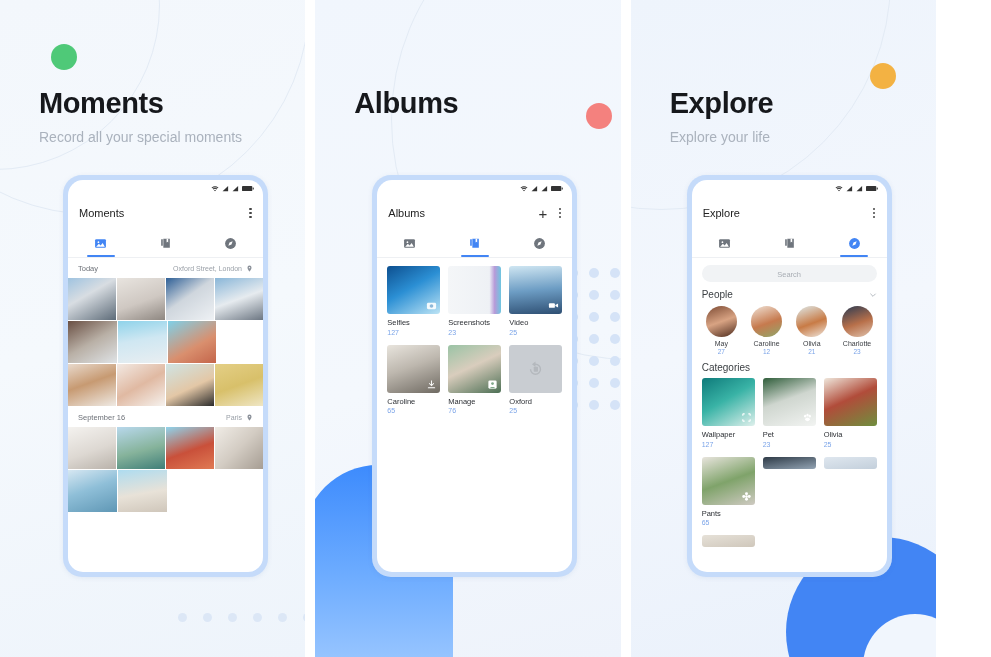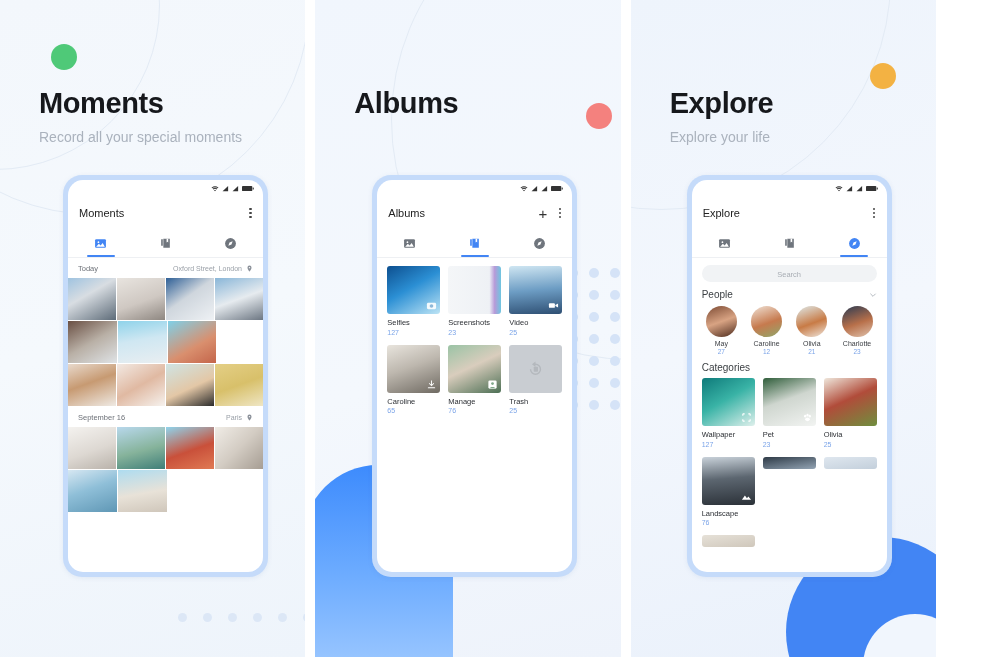--- a/index.html
+++ b/index.html
@@ -415,21 +415,21 @@
               <div class="ct">76</div>
             </div>
 
             <div class="albcell">
               <div class="thumb trashthumb">
                 <svg width="17" height="17" viewBox="0 0 24 24">
                   <path fill="#b4b8bd" d="M12 5V2L7 6l5 4V7a6 6 0 1 1-6 6H4a8 8 0 1 0 8-8z"></path>
                   <rect x="9.5" y="9.5" width="6" height="7" rx="1" fill="#b4b8bd"></rect>
                 </svg>
               </div>
-              <div class="nm">Trash</div>
+              <div class="nm">Oxford</div>
               <div class="ct">25</div>
             </div>
 
           </div>
         </div>
       </div>
     </div>
   </section>
 
   <section class="panel p3">
@@ -576,30 +576,34 @@
               <div class="nm">Pet</div>
               <div class="ct">23</div>
             </div>
 
             <div class="albcell">
               <div class="thumb" style="background:linear-gradient(155deg,#efe7dc 0%,#b14c3a 45%,#6f8f3e 100%);"></div>
               <div class="nm">Olivia</div>
               <div class="ct">25</div>
             </div>
 
-
-            <div class="albcell">
-              <div class="thumb" style="background:linear-gradient(175deg,#c9d2da 0%,#5c6670 45%,#2b3138 100%);">
+            <div class="albcell">
+              <div class="thumb" style="background:linear-gradient(160deg,#e8e4dd 0%,#7fa36a 50%,#cfcac2 100%);">
                 <svg class="badge" viewBox="0 0 24 24">
-                    <path fill="#fff" d="M2 19l6.5-9 4.5 6 3-4 6 7z"></path>
+                    <circle cx="12" cy="6" r="3.2" fill="#fff"></circle>
+                    <circle cx="12" cy="18" r="3.2" fill="#fff"></circle>
+                    <circle cx="6" cy="12" r="3.2" fill="#fff"></circle>
+                    <circle cx="18" cy="12" r="3.2" fill="#fff"></circle>
+                    <circle cx="12" cy="12" r="3" fill="#fff"></circle>
                   </svg>
               </div>
-              <div class="nm">Landscape</div>
-              <div class="ct">76</div>
-            </div>
+              <div class="nm">Pants</div>
+              <div class="ct">65</div>
+            </div>
+
 
             <div class="albcell">
               <div class="thumb" style="height:12px;background:linear-gradient(170deg,#2e3a46 0%,#93a4b4 100%);"></div>
             </div>
             <div class="albcell">
               <div class="thumb" style="height:12px;background:linear-gradient(170deg,#dfe7ef 0%,#c3cfdb 100%);"></div>
             </div>
             <div class="albcell">
               <div class="thumb" style="height:12px;background:linear-gradient(170deg,#e6e1d8 0%,#cfc7bb 100%);"></div>
             </div>

